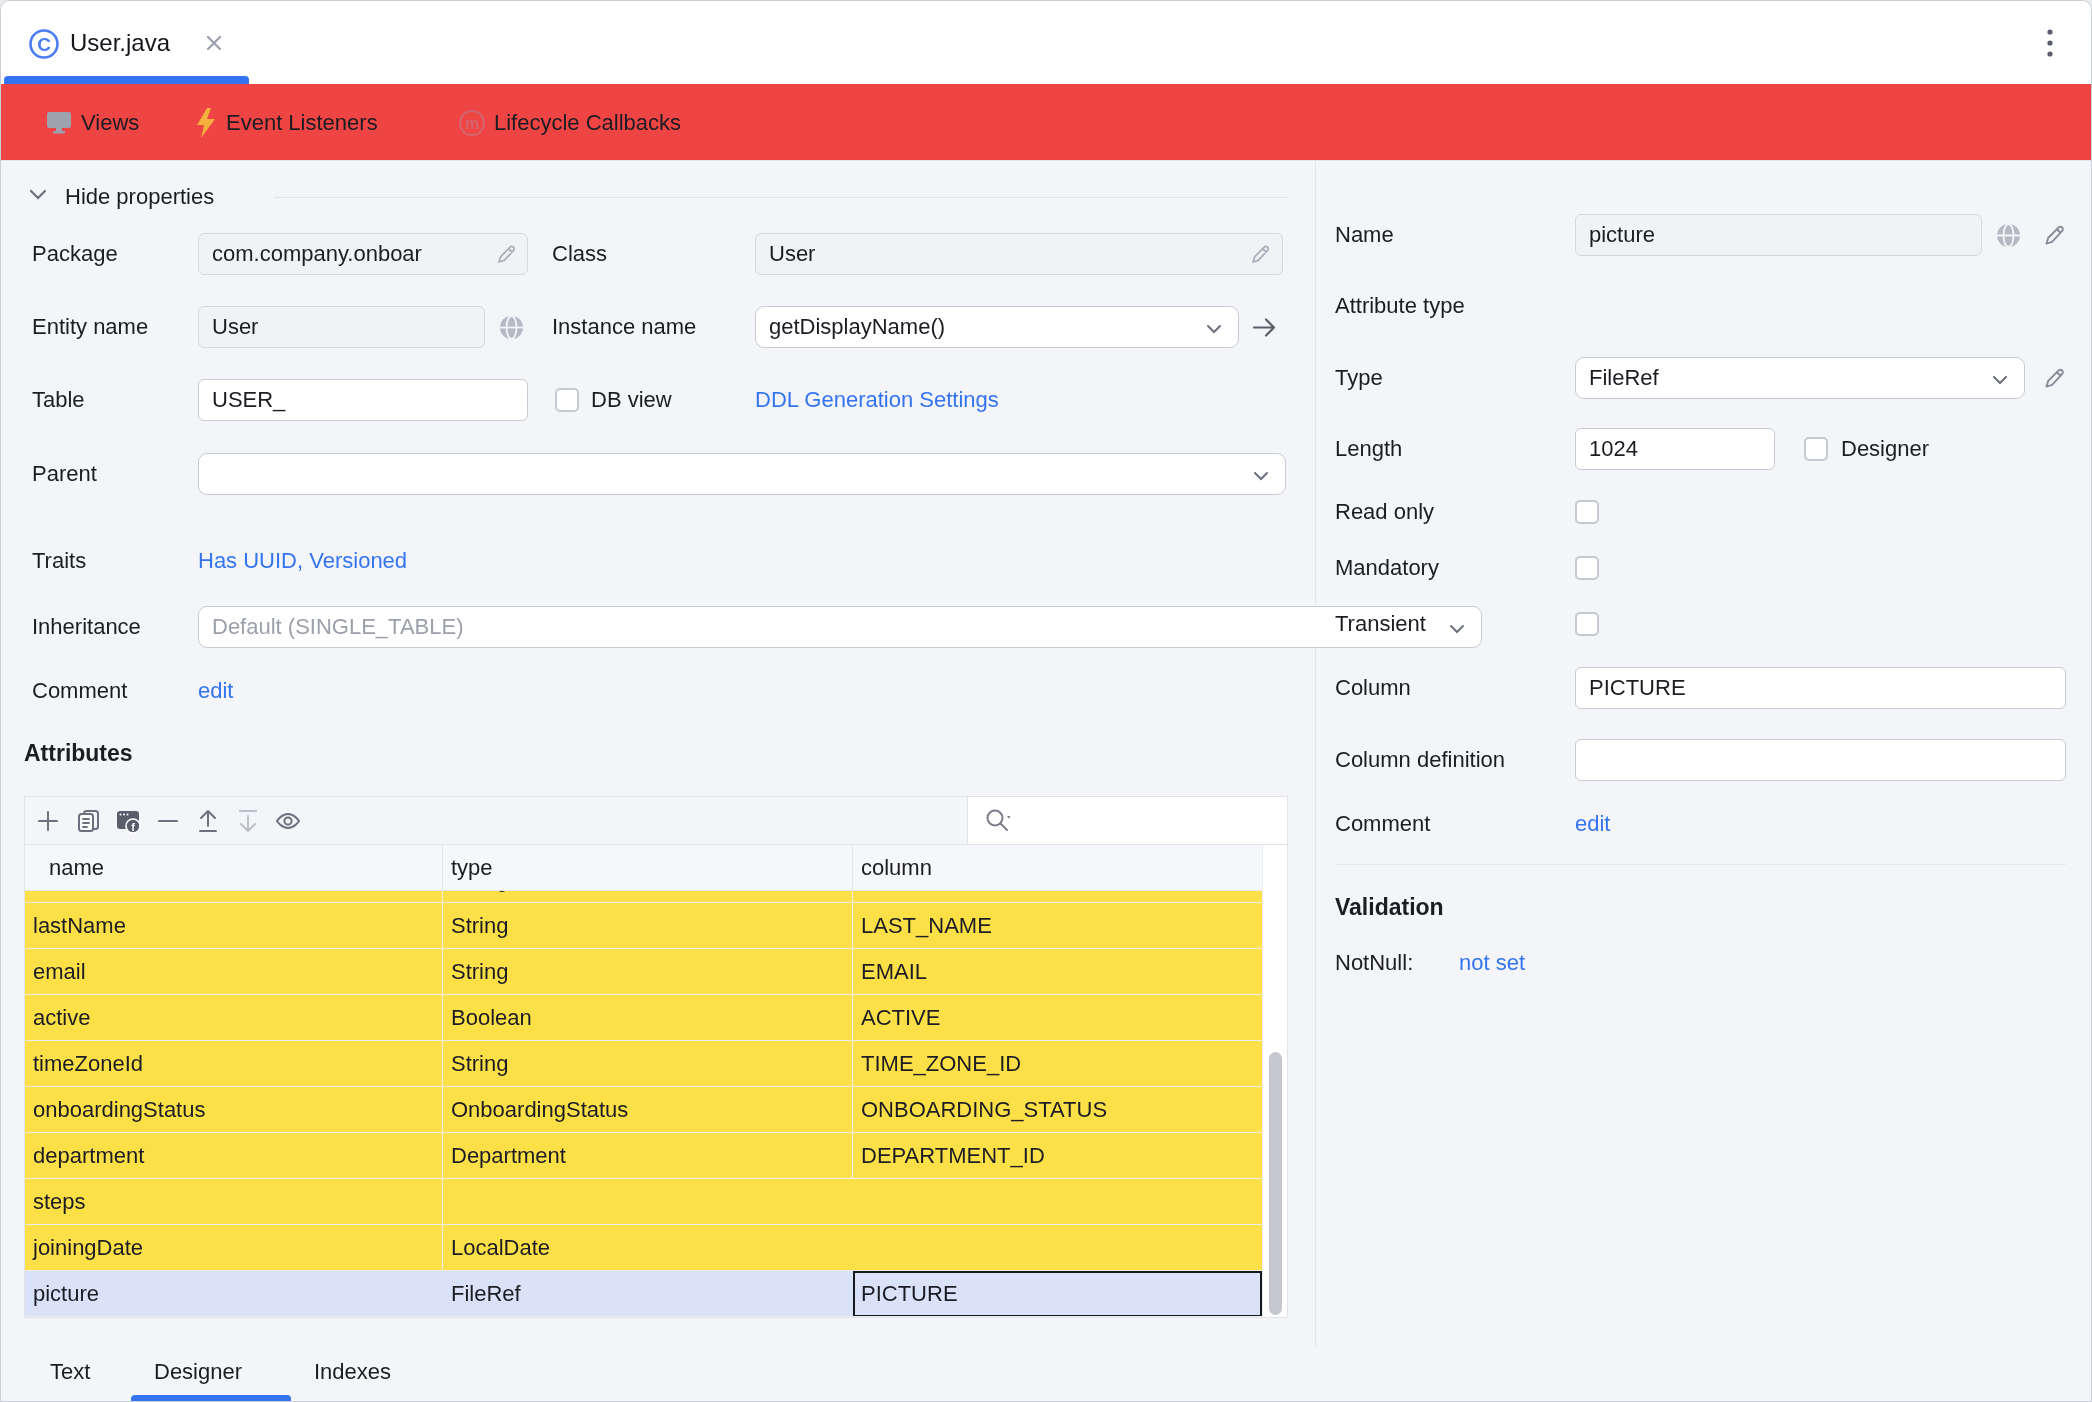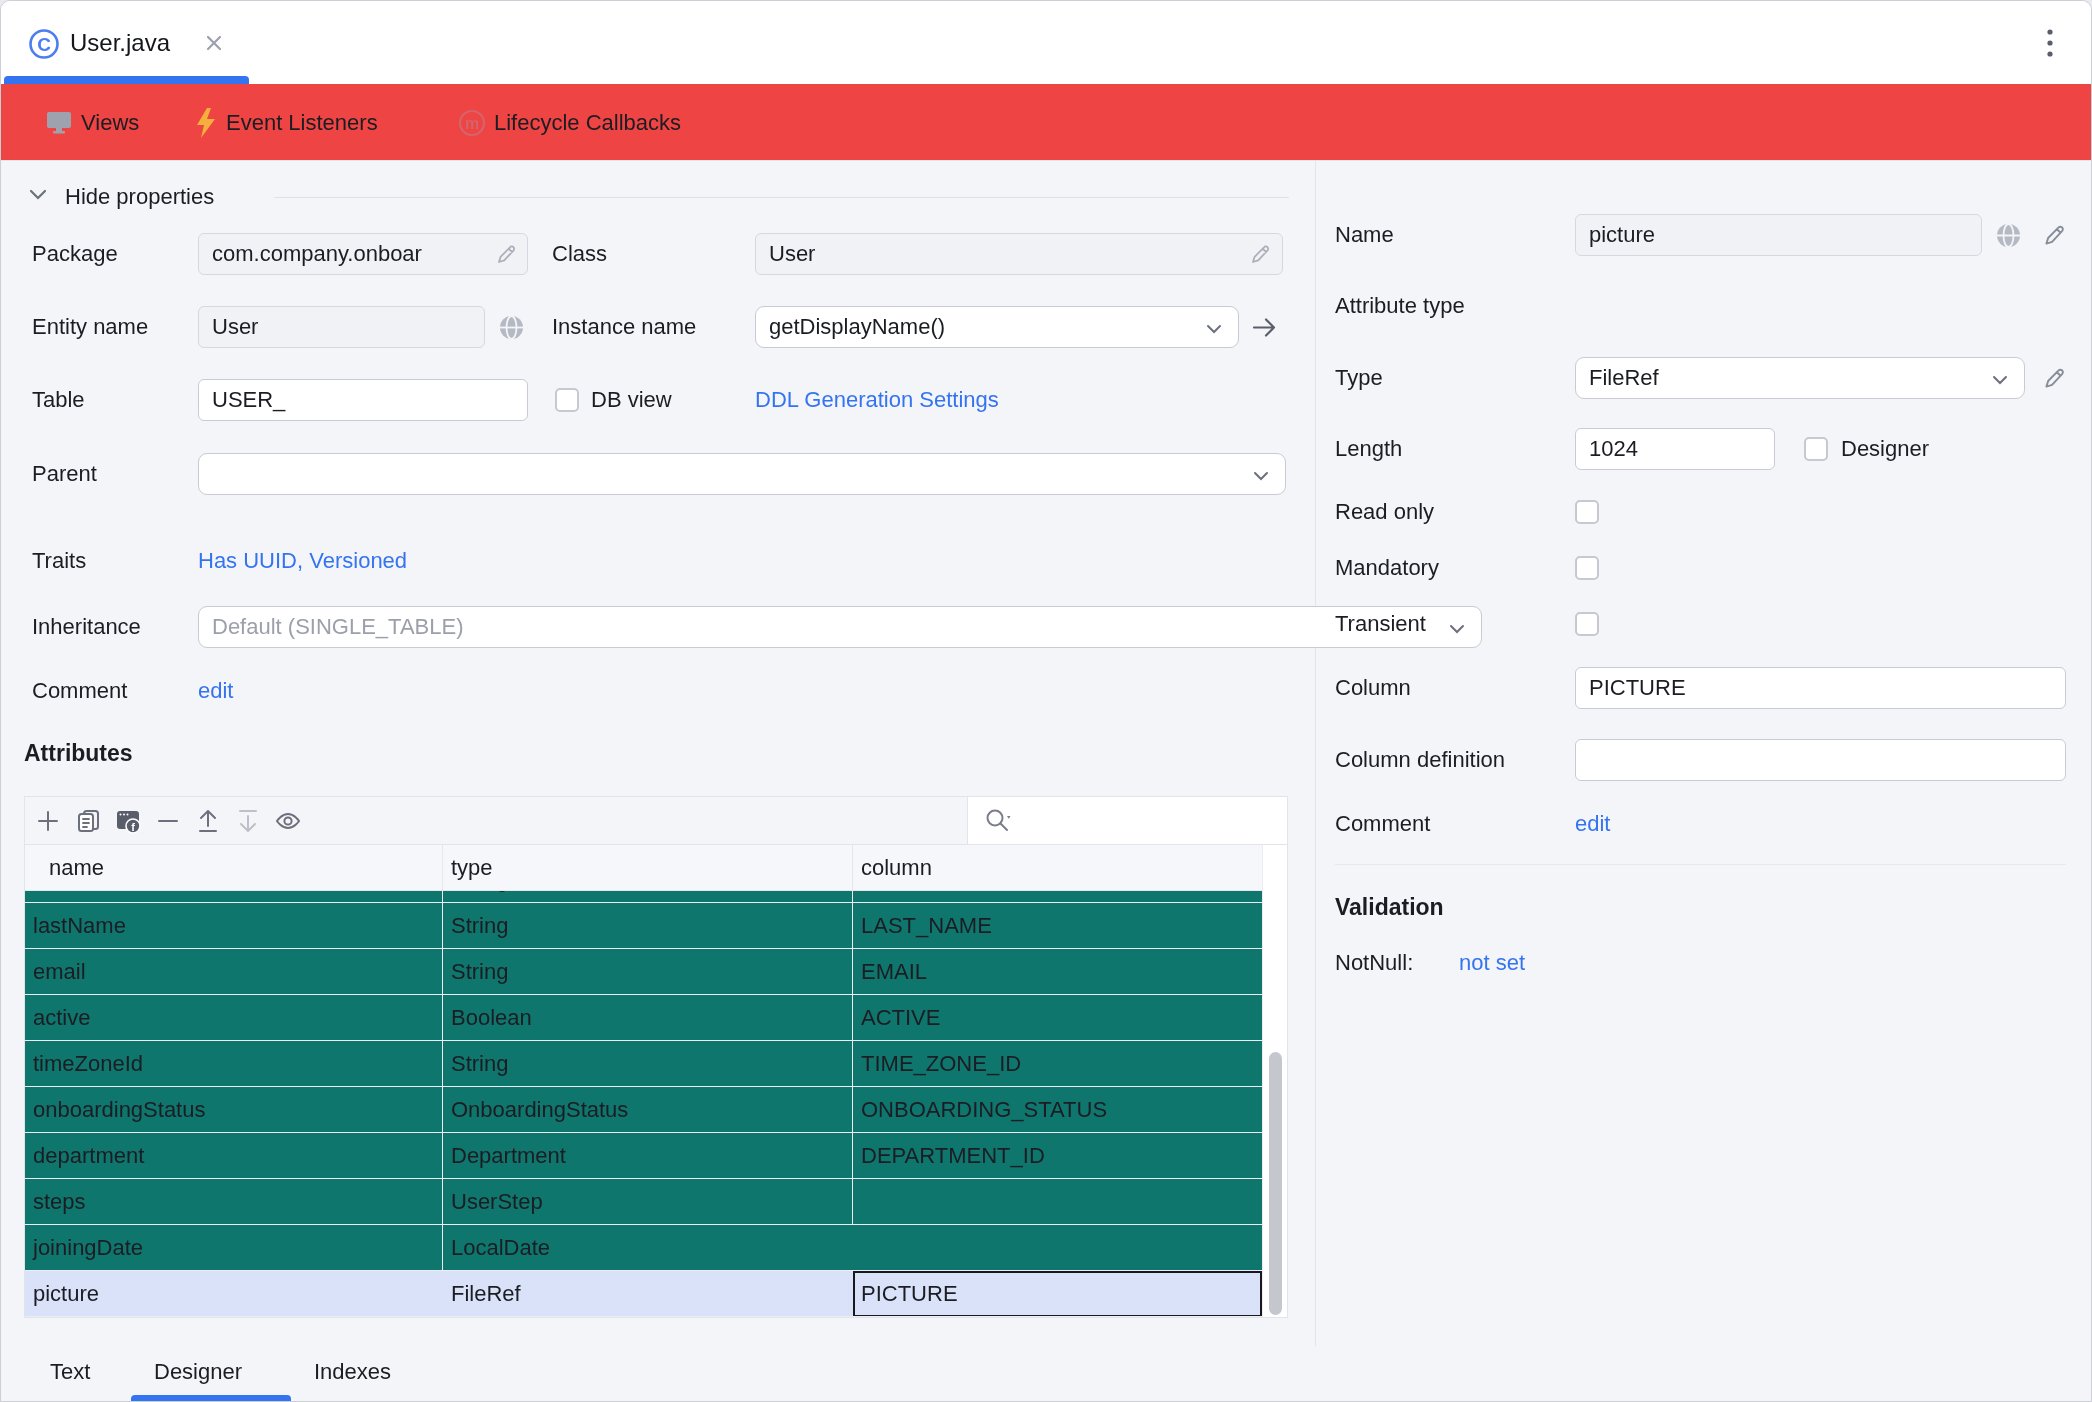--- a/index.html
+++ b/index.html
@@ -48,21 +48,21 @@
   .tbicon { width:26px; height:26px; flex:0 0 auto; cursor:pointer; }
   .searchbox { position:absolute; right:0; top:0; width:320px; height:47px; background:#fff; border-left:1px solid #E2E4E9; display:flex; align-items:center; padding-left:16px; }
   .search-input { border:none; outline:none; font-size:22px; width:240px; margin-left:8px; font-family:"Liberation Sans",sans-serif; background:transparent; }
 
   .thead { position:absolute; left:0; top:48px; width:1237px; height:46px; background:#F6F7FA; border-bottom:1px solid #E5E7EB; display:flex; color:#1b1d23; }
   .hcell { line-height:45px; padding-left:8px; border-left:1px solid #E5E7EB; }
   .hcell:first-child { border-left:none; padding-left:24px; }
   .hc-name { width:417px; } .hc-type { width:410px; } .hc-col { width:410px; }
 
   #tbody { position:absolute; left:0; top:94px; width:1237px; }
-  .trow { position:relative; height:46px; background:#0f766e; border-bottom:1px solid #EDEEF2; overflow:hidden; }
+  .trow { position:relative; height:46px; background:#fde047; border-bottom:1px solid #EDEEF2; overflow:hidden; }
   .trow.clipped { height:12px; }
   .trow.clipped .trow-inner { margin-top:-34px; }
   .trow.selected { background:#D9E2F9; }
   .trow-inner { display:flex; height:46px; }
   .tcell { line-height:46px; padding-left:8px; border-left:1px solid #EDEEF2; white-space:nowrap; overflow:hidden; }
   .tcell:first-child { border-left:none; }
   .tc-name { width:417px; } .tc-type { width:410px; } .tc-col { width:410px; flex:0 0 auto; }
   .trow.selected .tcell { border-left-color:transparent; }
   .focus-cell { box-shadow:inset 0 0 0 2px #17191e; }
 
@@ -293,21 +293,20 @@
         <div class="trow">
           <div class="trow-inner">
             <div class="tcell tc-name">department</div>
             <div class="tcell tc-type">Department</div>
             <div class="tcell tc-col">DEPARTMENT_ID</div>
           </div>
         </div>
         <div class="trow">
           <div class="trow-inner">
             <div class="tcell tc-name">steps</div>
-            <div class="tcell tc-type">UserStep</div>
             <div class="tcell tc-col"></div>
           </div>
         </div>
         <div class="trow">
           <div class="trow-inner">
             <div class="tcell tc-name">joiningDate</div>
             <div class="tcell tc-type">LocalDate</div>
           </div>
         </div>
         <div class="trow selected">

